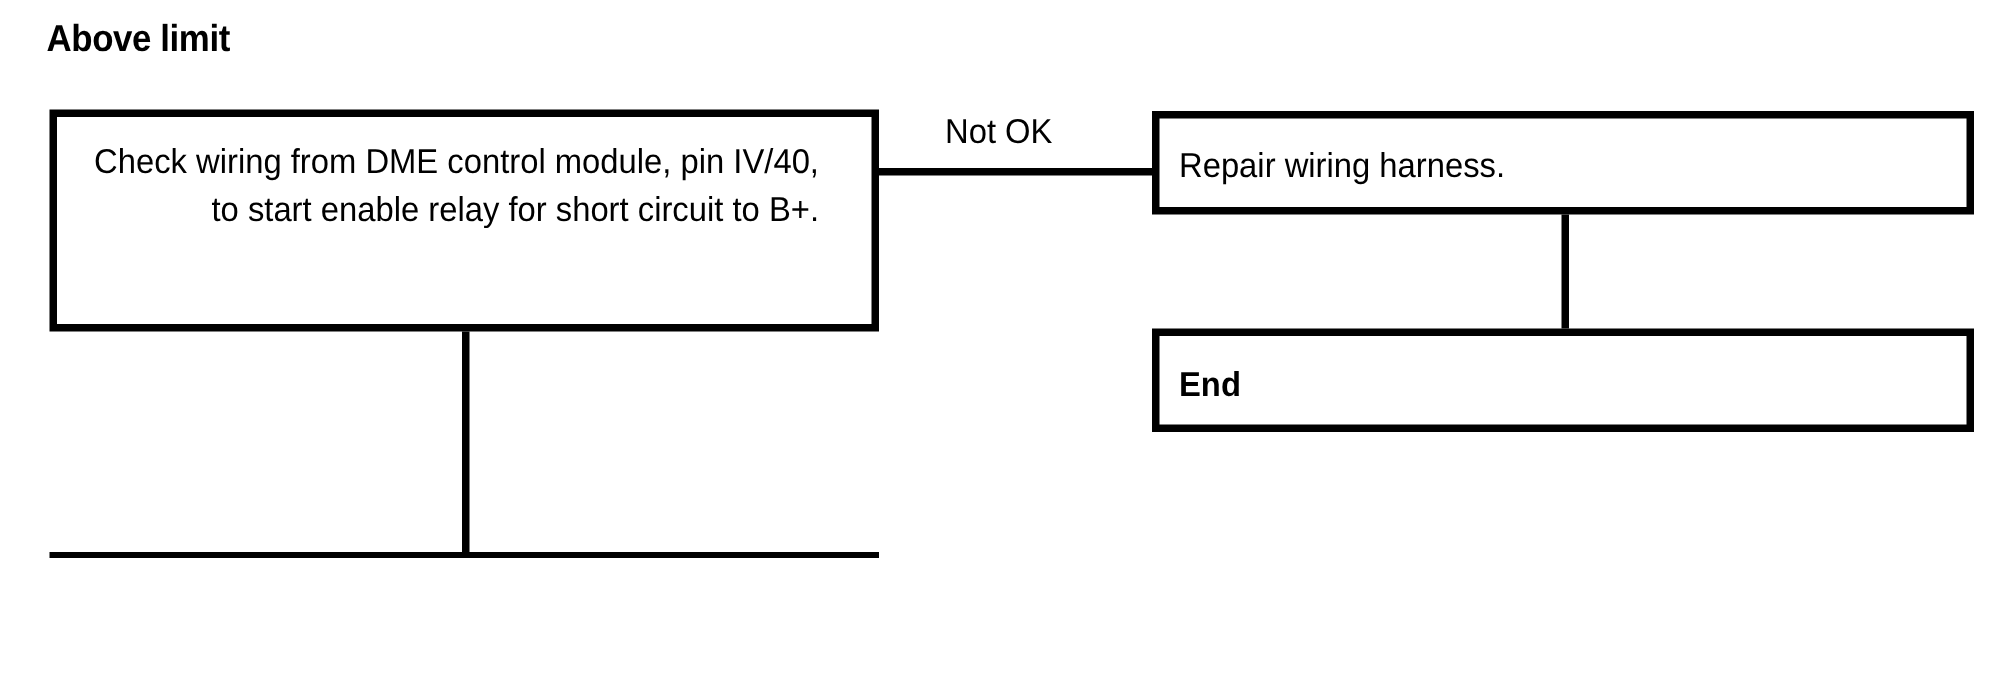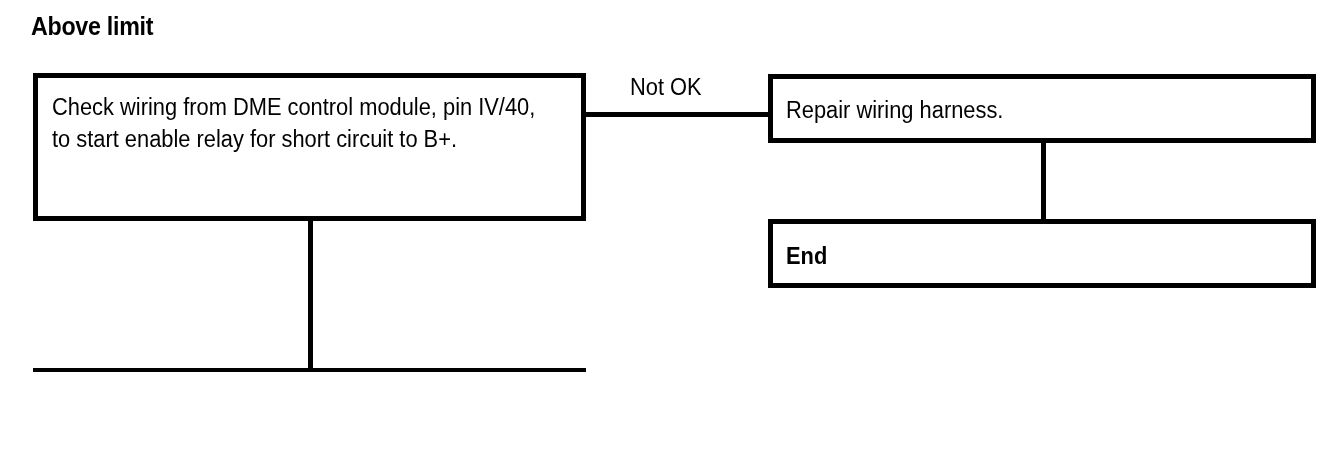--- a/index.html
+++ b/index.html
@@ -10,20 +10,21 @@
   body {
     font-family: "Liberation Sans", sans-serif;
     color: #000000;
   }
   #canvas {
     position: relative;
     width: 1344px;
     height: 372px;
     background: #ffffff;
     overflow: hidden;
+    text-align: right;
   }
 
   
   .heading {
     position: absolute;
     left: 31px;
     top: 14px;
     font-size: 25px;
     font-weight: bold;
     letter-spacing: -0.3px;

